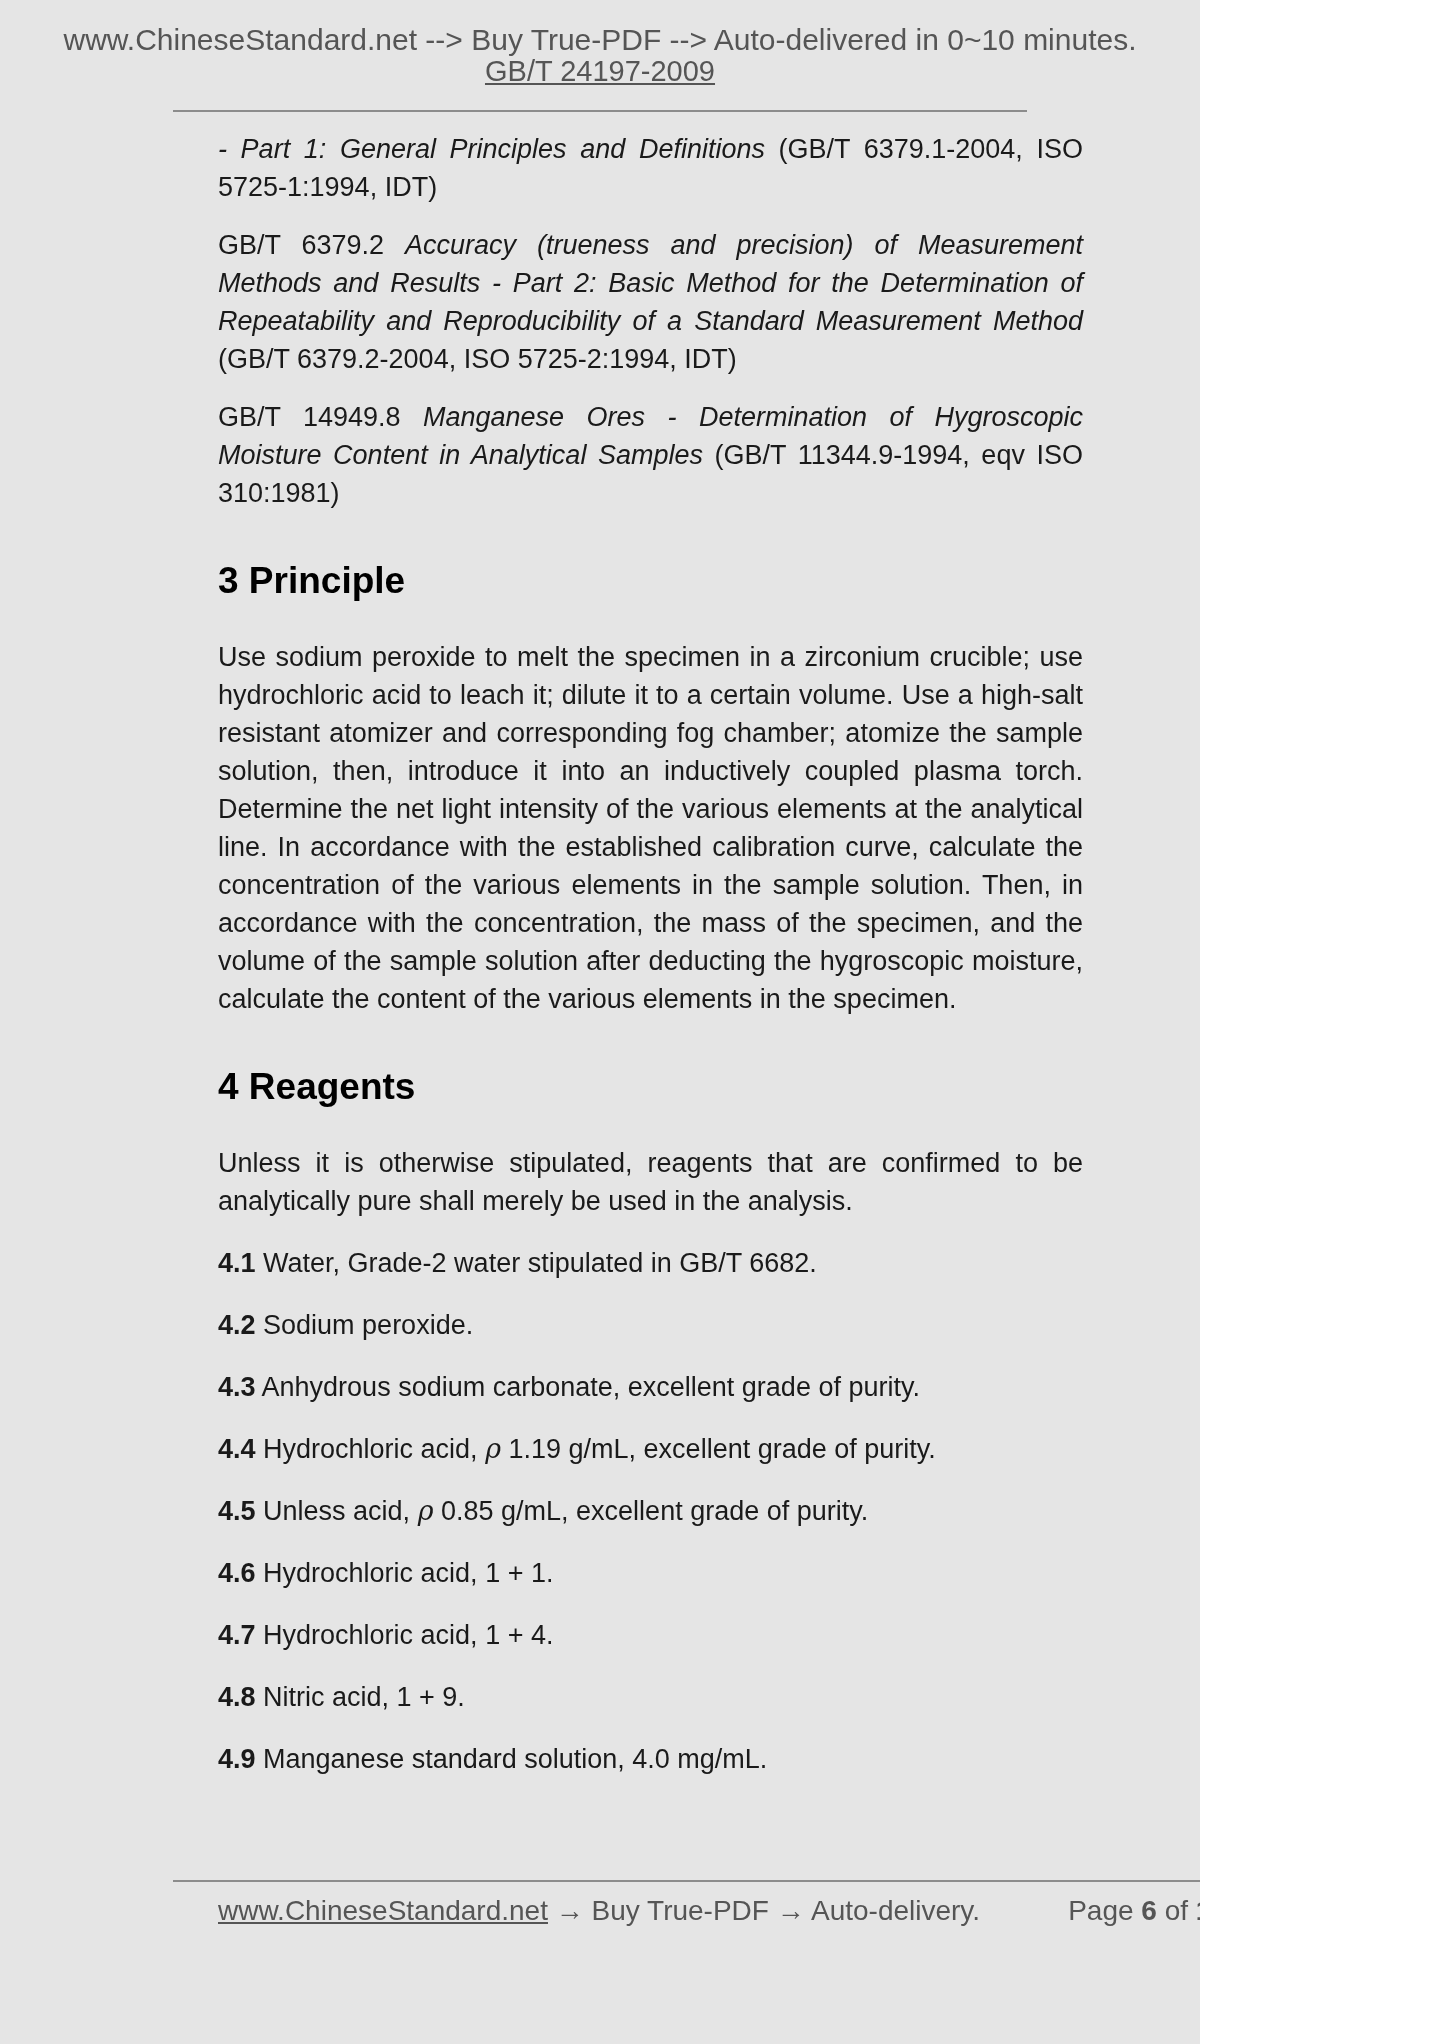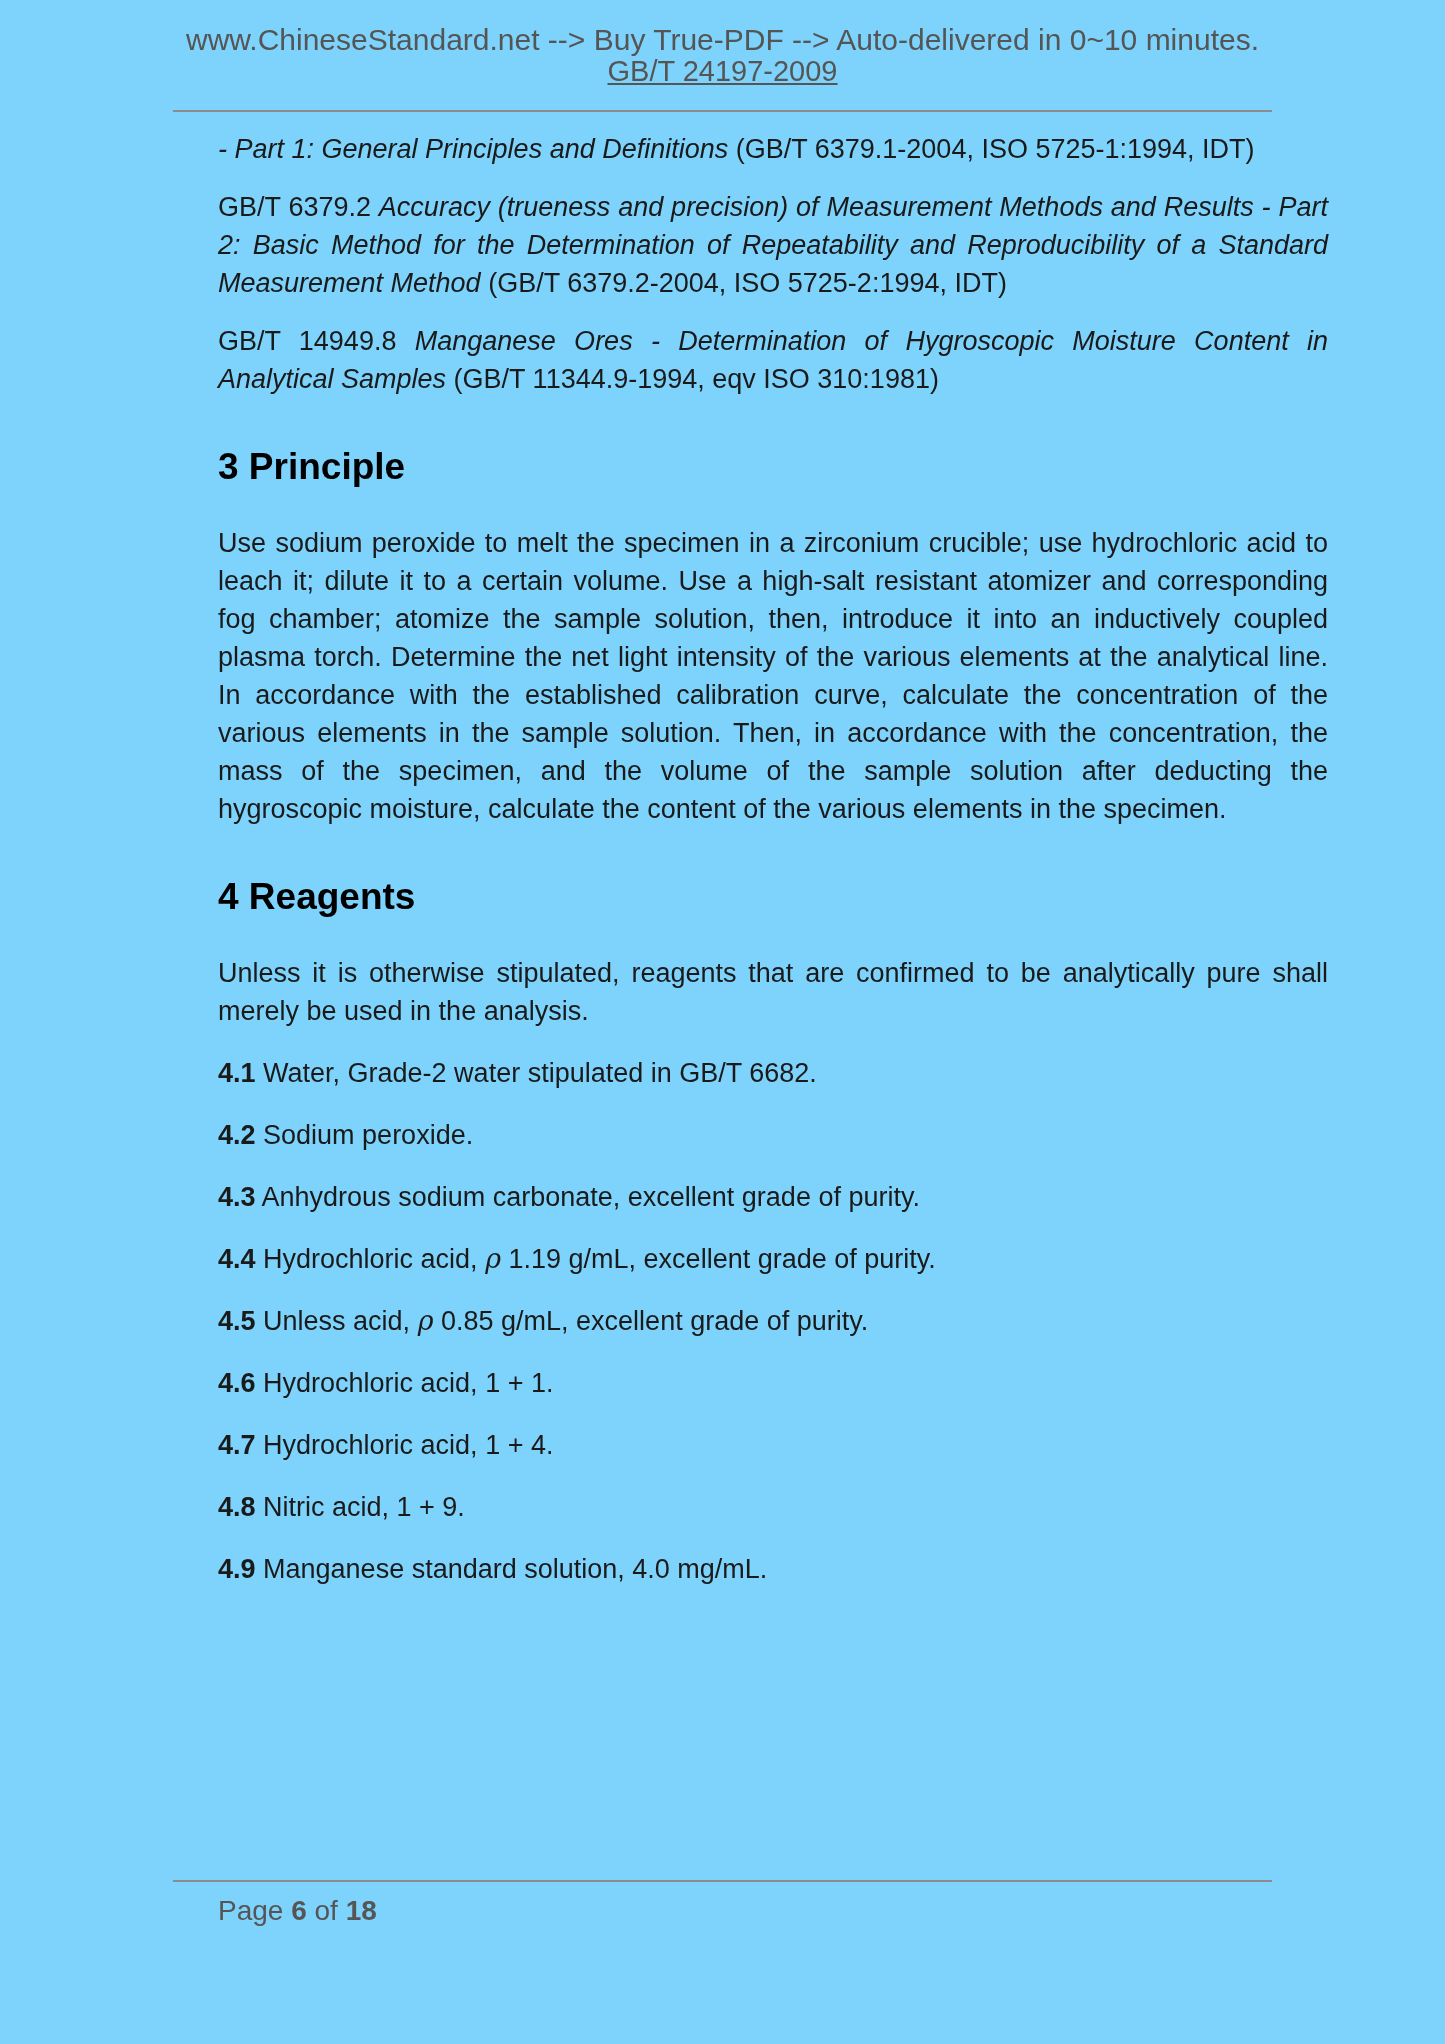--- a/index.html
+++ b/index.html
@@ -1,19 +1,19 @@
 <!DOCTYPE html>
 <html><head>
 <meta charset="utf-8">
 <style>
   html,body { margin:0; padding:0; background:#ffffff; }
   .page {
     position:relative;
-    width:1445px; height:2044px;
-    background:#7dd3fc;
+    width:1200px; height:2044px;
+    background:#e5e5e5;
     font-family:"Liberation Sans", sans-serif;
     color:#1a1a1a;
     overflow:hidden;
   }
   
   .header { padding-top:22px; text-align:center; color:#555555; }
   .banner { font-size:30px; line-height:36px; }
   .docnum { font-size:29px; line-height:26px;text-decoration:underline; }
   .rule {
     border:none; border-top:2px solid #8c8c8c;
@@ -88,20 +88,27 @@
 
     <p class="item"><b>4.8</b><span> Nitric acid, 1 + 9.</span><span class="sym"></span><span></span></p>
 
     <p class="item"><b>4.9</b><span> Manganese standard solution, 4.0 mg/mL.</span><span class="sym"></span><span></span></p>
 
   </div>
 
   <div class="footer">
     <hr class="frule">
     <div class="frow">
+      <div class="fleft">
+        <span class="flink">www.ChineseStandard.net</span>
+        <span class="arrow">→</span>
+        <span>Buy True-PDF</span>
+        <span class="arrow">→</span>
+        <span>Auto-delivery.</span>
+      </div>
       <div class="fright">
         <span>Page</span>
         <span class="pgnum">6</span>
         <span>of</span>
         <span class="pgnum">18</span>
       </div>
     </div>
   </div>
 
 </div>

